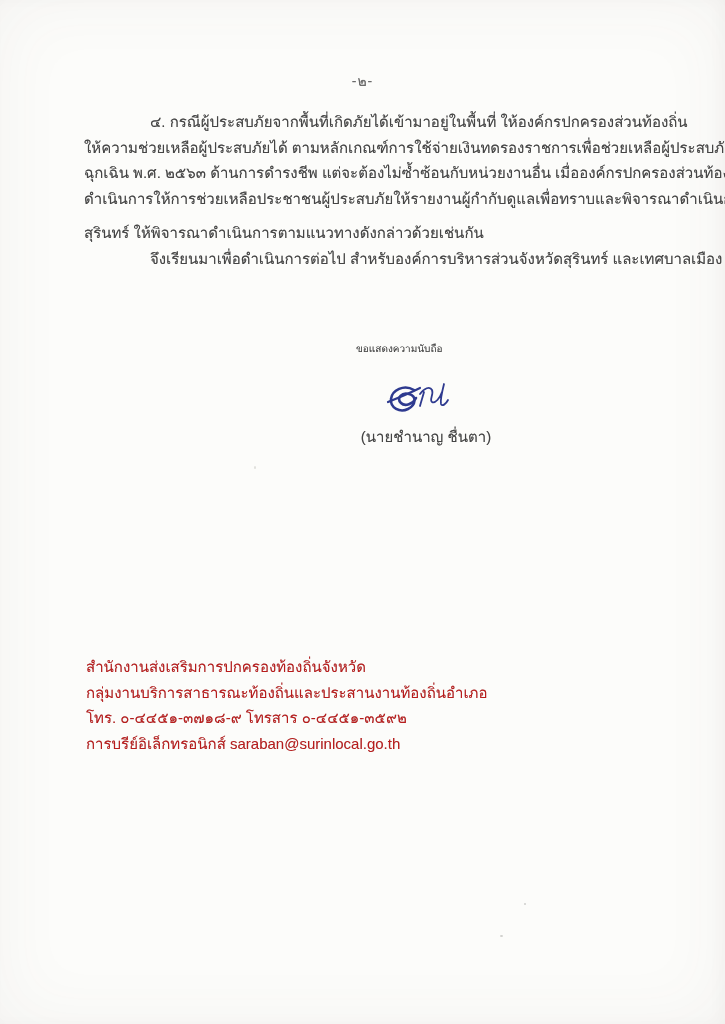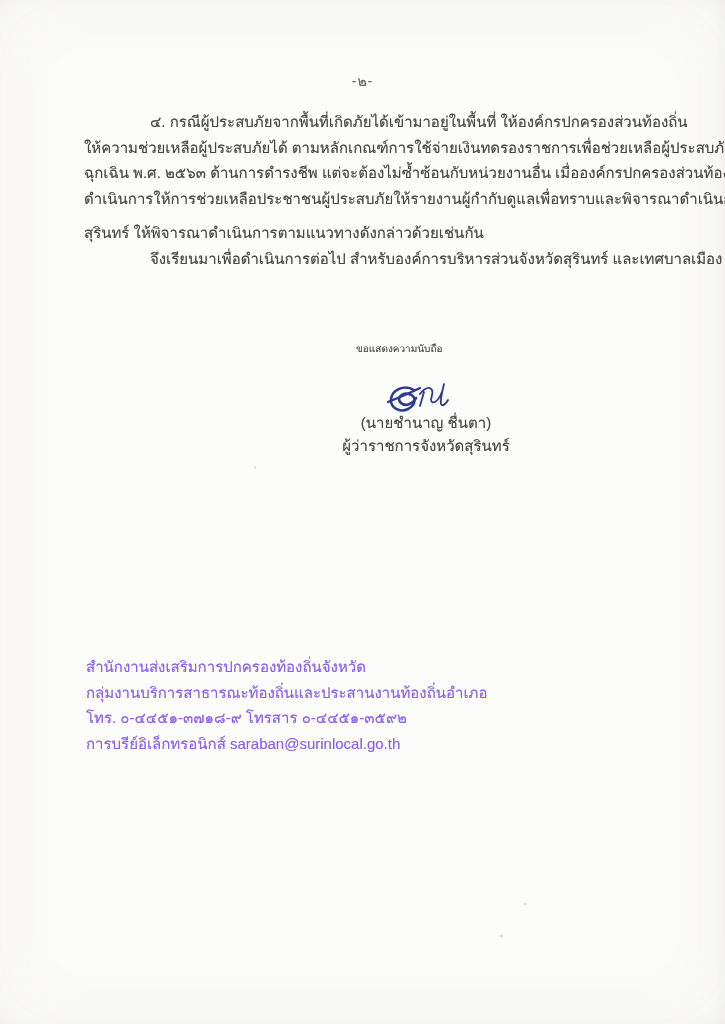--- a/index.html
+++ b/index.html
@@ -25,26 +25,26 @@
   .line{white-space:nowrap;}
   .line.first{padding-left:66px;}
   .closing{
     position:absolute;top:341px;left:356px;
     font-size:10px;
   }
   .signature{
     position:absolute;top:376px;left:386px;width:66px;height:46px;
   }
   .sig-block{
-    position:absolute;top:412px;left:285px;width:282px;
+    position:absolute;top:426px;left:285px;width:282px;
     text-align:center;font-size:15px;line-height:22.5px;
   }
   .footer{
     position:absolute;left:86px;top:654px;
-    font-size:15px;line-height:25.5px;color:#8b5cf6;
+    font-size:15px;line-height:25.5px;color:#b91c1c;
     text-shadow:0 0 .6px rgba(80,80,80,.3);
   }
   .speck{position:absolute;background:#9a9a95;border-radius:50%;opacity:.45;}
   .speck.s1{width:3px;height:2px;left:500px;top:935px;}
   .speck.s2{width:2px;height:2px;left:524px;top:903px;}
   .speck.s3{width:2px;height:3px;left:254px;top:466px;opacity:.3;}
 </style>
 </head>
 <body>
 
@@ -70,21 +70,20 @@
   <svg class="signature" viewBox="0 0 66 46">
     <g fill="none" stroke="#2e3a8f" stroke-linecap="round">
       <path stroke-width="2.6" d="M28,14 C18,8 6,14 5,23 C4,32 14,37 22,33 C30,29 31,20 23,18 C16,16 10,22 15,27 C19,31 27,28 30,22"></path>
       <path stroke-width="2.2" d="M2,26 C12,22 26,16 34,12"></path>
       <path stroke-width="1.8" d="M38,16 C37,20 35,26 34,30 M34,18 C38,12 44,10 46,14 C48,18 43,24 46,26 C49,28 54,22 56,16 M58,8 C56,16 54,24 55,28 C56,31 60,28 62,24"></path>
     </g>
   </svg>
 
   <div class="sig-block txt">
     <div>(นายชำนาญ  ชื่นตา)</div>
-    <div>ผู้ว่าราชการจังหวัดสุรินทร์</div>
   </div>
 
   <div class="footer">
     <div>สำนักงานส่งเสริมการปกครองท้องถิ่นจังหวัด</div>
     <div>กลุ่มงานบริการสาธารณะท้องถิ่นและประสานงานท้องถิ่นอำเภอ</div>
     <div>โทร. ๐-๔๔๕๑-๓๗๑๘-๙ โทรสาร ๐-๔๔๕๑-๓๕๙๒</div>
     <div>การบรีย์อิเล็กทรอนิกส์ saraban@surinlocal.go.th</div>
   </div>
 
   <div class="speck s1"></div>

